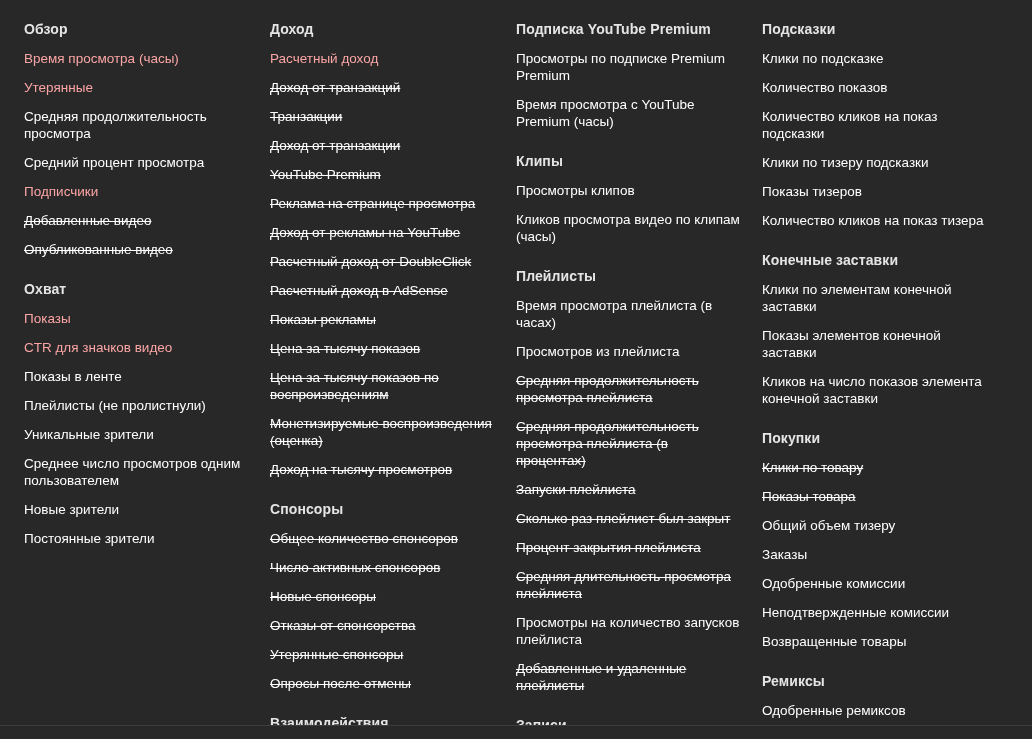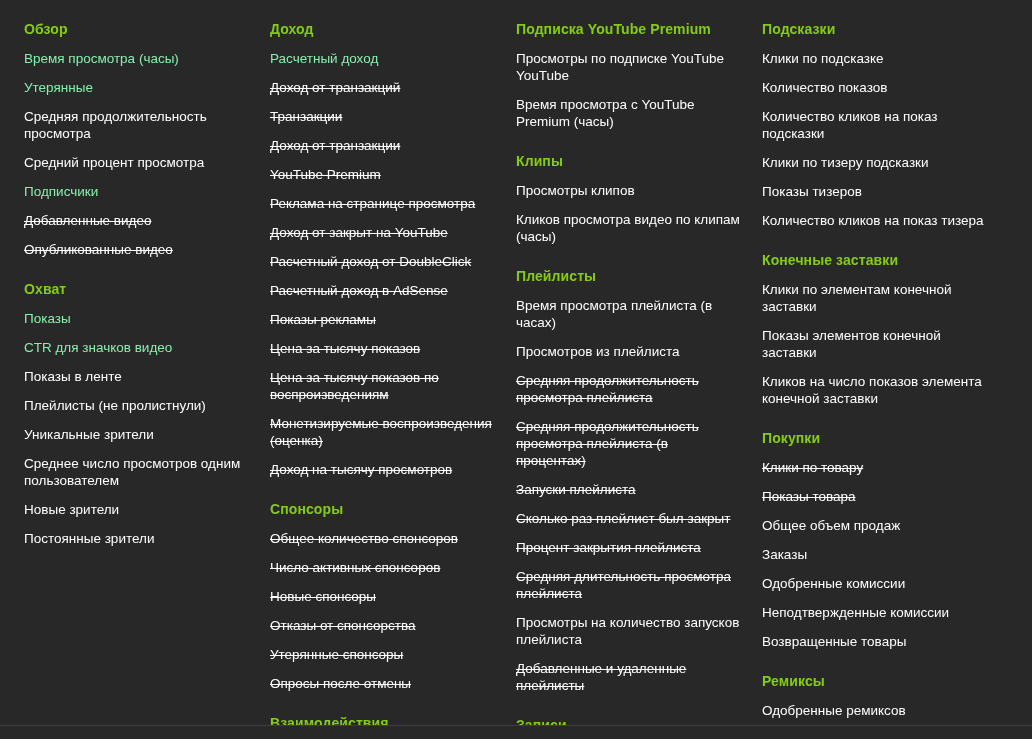--- a/index.html
+++ b/index.html
@@ -30,39 +30,39 @@
     box-sizing: border-box;
     padding-right: 16px;
     flex: 0 0 auto;
   }
   .group {
     margin-bottom: 2px;
   }
   .group-title {
     font-size: 14px;
     font-weight: bold;
-    color: #84cc16;
+    color: #e5e5e5;
     line-height: 18px;
     margin-top: 22px;
     margin-bottom: 12px;
     letter-spacing: 0.1px;
   }
   .group:first-child > .group-title {
     margin-top: 0;
   }
   .item {
     font-size: 13.5px;
     line-height: 17px;
     color: #ffffff;
     margin-bottom: 12px;
     cursor: pointer;
     max-width: 225px;
   }
   .item.disabled {
-    color: #86efac;
+    color: #fca5a5;
     cursor: default;
   }
   .item.struck {
     text-decoration: line-through;
     text-decoration-thickness: 1px;
   }
   .footer-bar {
     position: absolute;
     left: 0;
     right: 0;
@@ -101,21 +101,21 @@
     </div>
   <div class="column">
       <div class="group">
         <div class="group-title">Доход</div>
         <div class="item disabled">Расчетный доход</div>
         <div class="item struck">Доход от транзакций</div>
         <div class="item struck">Транзакции</div>
         <div class="item struck">Доход от транзакции</div>
         <div class="item struck">YouTube Premium</div>
         <div class="item struck">Реклама на странице просмотра</div>
-        <div class="item struck">Доход от закрыт на YouTube</div>
+        <div class="item struck">Доход от рекламы на YouTube</div>
         <div class="item struck">Расчетный доход от DoubleClick</div>
         <div class="item struck">Расчетный доход в AdSense</div>
         <div class="item struck">Показы рекламы</div>
         <div class="item struck">Цена за тысячу показов</div>
         <div class="item struck">Цена за тысячу показов по воспроизведениям</div>
         <div class="item struck">Монетизируемые воспроизведения (оценка)</div>
         <div class="item struck">Доход на тысячу просмотров</div>
       </div>
       <div class="group">
         <div class="group-title">Спонсоры</div>
@@ -126,21 +126,21 @@
         <div class="item struck">Утерянные спонсоры</div>
         <div class="item struck">Опросы после отмены</div>
       </div>
       <div class="group">
         <div class="group-title">Взаимодействия</div>
       </div>
     </div>
   <div class="column">
       <div class="group">
         <div class="group-title">Подписка YouTube Premium</div>
-        <div class="item">Просмотры по подписке YouTube YouTube</div>
+        <div class="item">Просмотры по подписке Premium Premium</div>
         <div class="item">Время просмотра с YouTube Premium (часы)</div>
       </div>
       <div class="group">
         <div class="group-title">Клипы</div>
         <div class="item">Просмотры клипов</div>
         <div class="item">Кликов просмотра видео по клипам (часы)</div>
       </div>
       <div class="group">
         <div class="group-title">Плейлисты</div>
         <div class="item">Время просмотра плейлиста (в часах)</div>
@@ -171,21 +171,21 @@
       <div class="group">
         <div class="group-title">Конечные заставки</div>
         <div class="item">Клики по элементам конечной заставки</div>
         <div class="item">Показы элементов конечной заставки</div>
         <div class="item">Кликов на число показов элемента конечной заставки</div>
       </div>
       <div class="group">
         <div class="group-title">Покупки</div>
         <div class="item struck">Клики по товару</div>
         <div class="item struck">Показы товара</div>
-        <div class="item">Общее объем продаж</div>
+        <div class="item">Общий объем тизеру</div>
         <div class="item">Заказы</div>
         <div class="item">Одобренные комиссии</div>
         <div class="item">Неподтвержденные комиссии</div>
         <div class="item">Возвращенные товары</div>
       </div>
       <div class="group">
         <div class="group-title">Ремиксы</div>
         <div class="item">Одобренные ремиксов</div>
         <div class="item">Просмотры ремиксов</div>
       </div>

